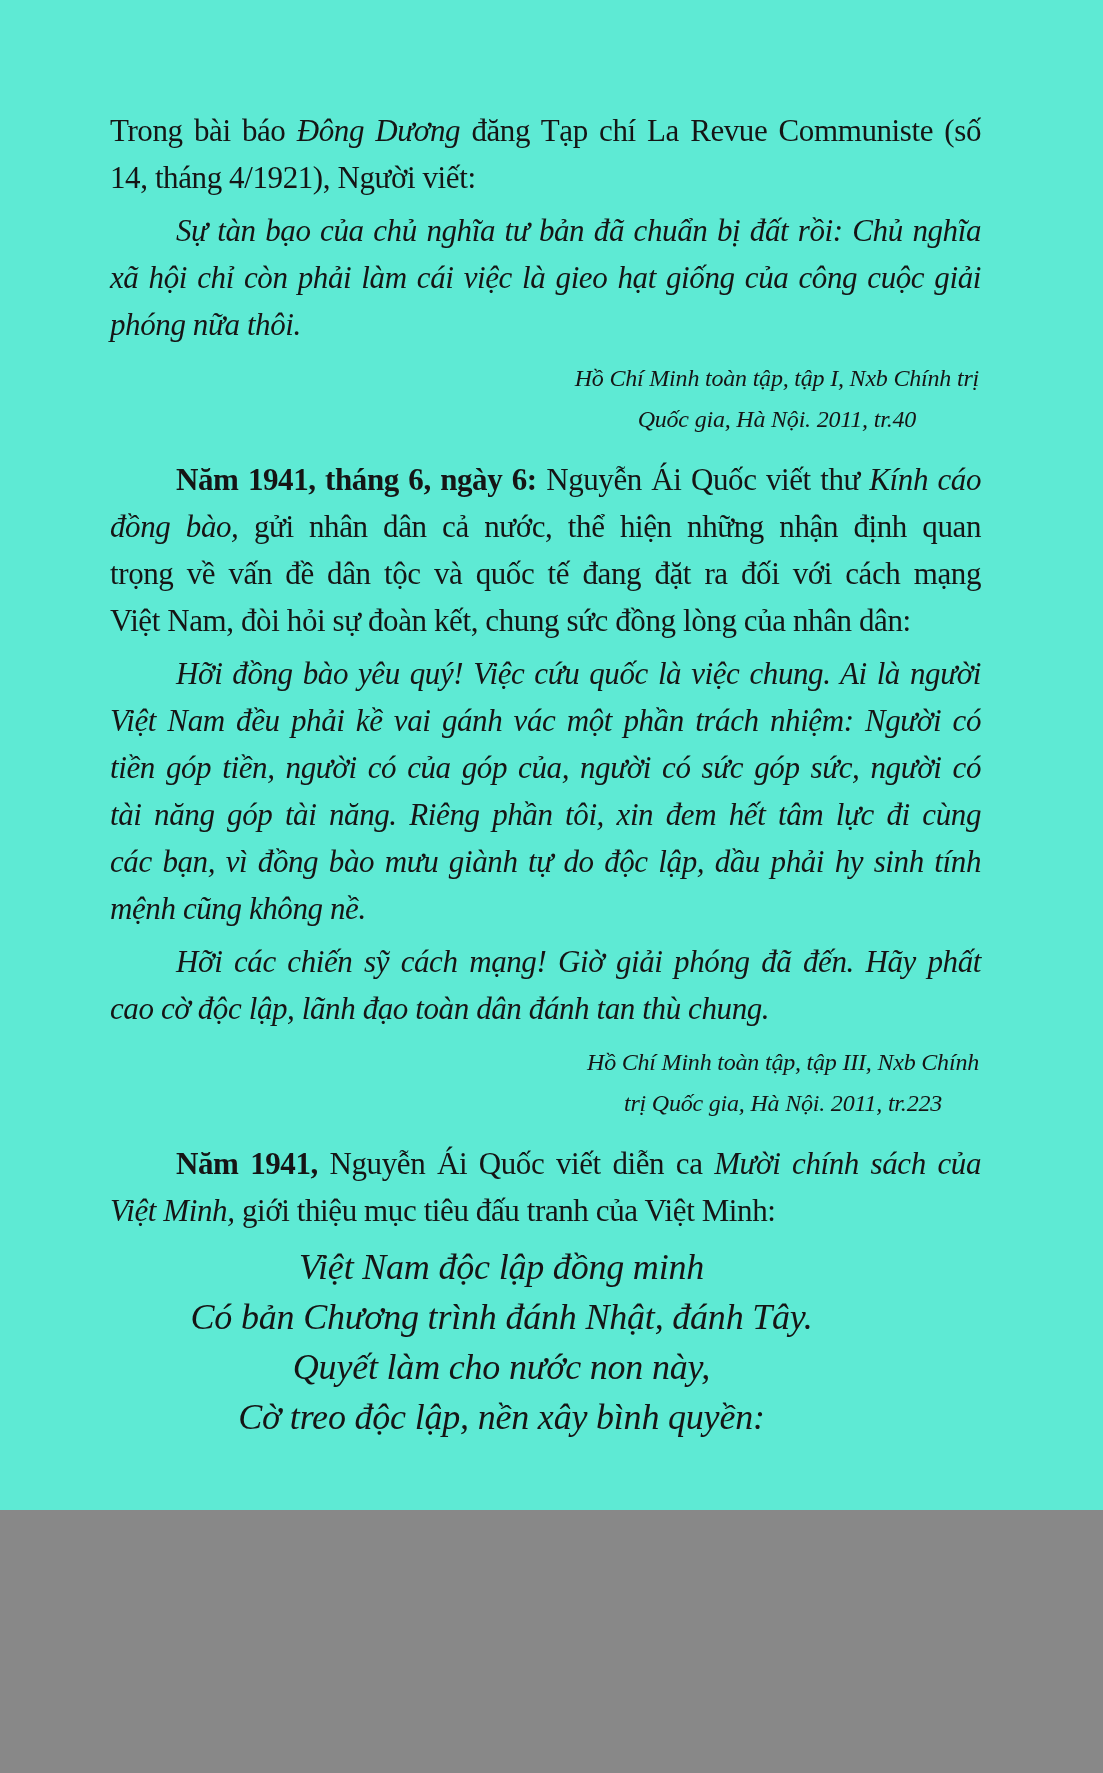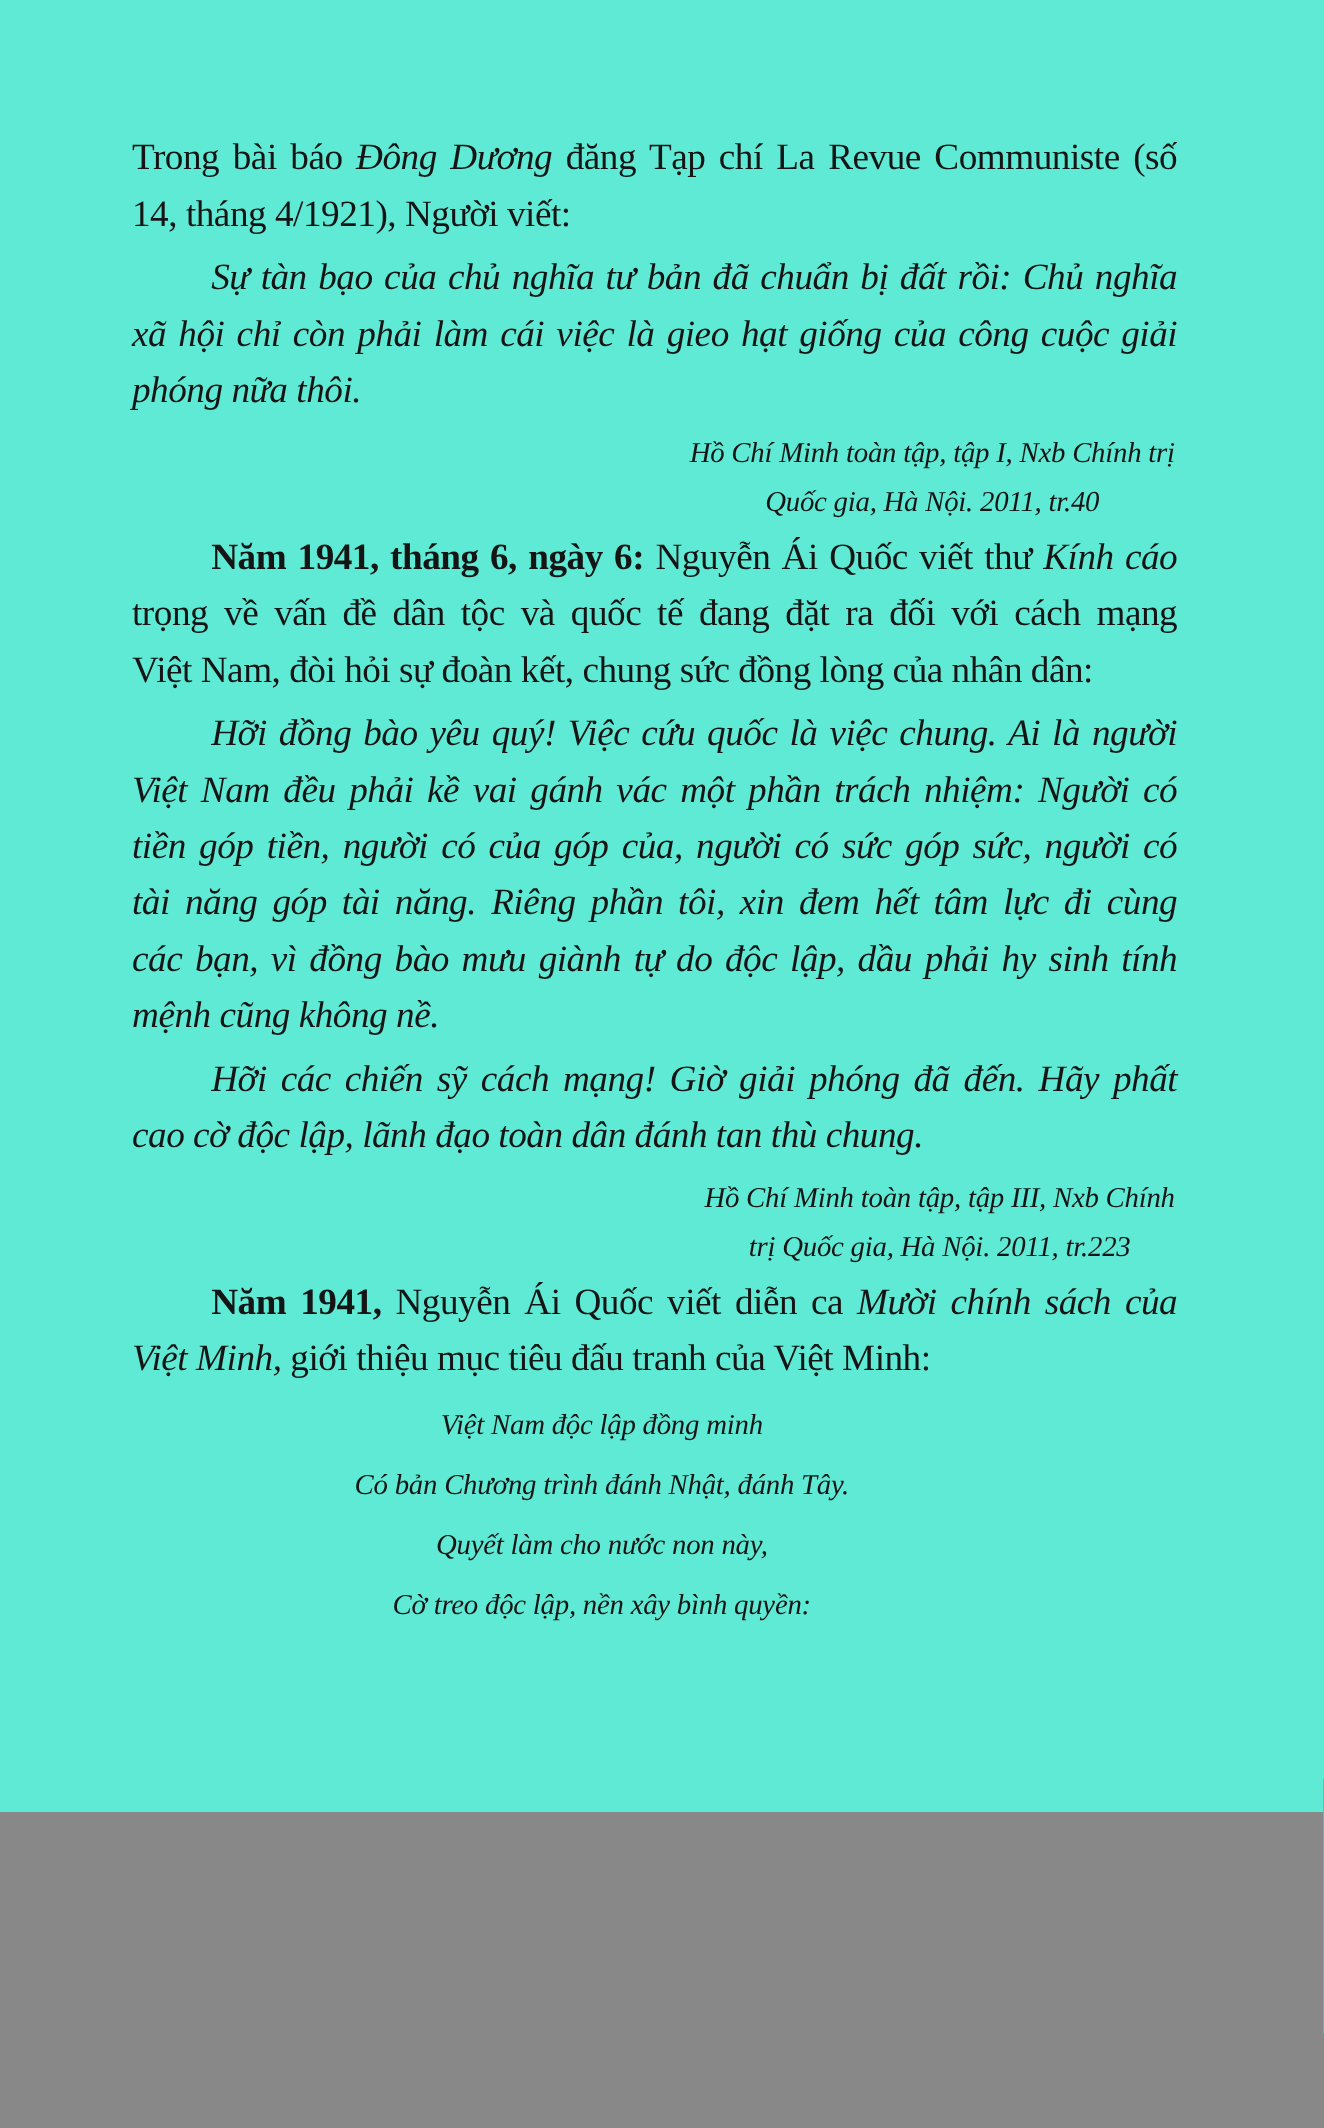--- a/index.html
+++ b/index.html
@@ -26,35 +26,35 @@
   }
   .line { min-height: 47px; }
   .line-just { text-align: justify; text-align-last: justify; }
   .line-last { text-align: left; text-align-last: left; }
   .line-indent { padding-left: 66px; }
   .seg-r { font-style: normal; font-weight: normal; }
   .seg-i { font-style: italic; }
   .seg-b { font-weight: bold; }
   .m-quote   { margin-top: 6px; }
   .m-cite    { margin-top: 10px; }
-  .m-section { }
+  .m-section { margin-top: 16px; }
   .citation {
     font-style: italic;
     font-size: 24px;
     line-height: 41px;
     letter-spacing: -0.2px;
     width: fit-content;
     margin-left: auto;
     margin-right: 2px;
     text-align: center;
   }
   .poem {
     margin-top: 8px;
     font-style: italic;
-    font-size: 24px;
+    font-size: 36px;
     line-height: 50px;
     letter-spacing: -0.2px;
     text-align: center;
     padding-right: 88px;
   }
   .pagenum {
     position: absolute;
     left: 112px;
     top: 1632px;
     font-size: 34px;
@@ -79,20 +79,21 @@
         <div class="line line-last"><span class="seg-i">phóng nữa thôi.</span></div>
       </div>
 
     <div class="citation m-cite">
       <div>Hồ Chí Minh toàn tập, tập I, Nxb Chính trị</div>
       <div>Quốc gia, Hà Nội. 2011, tr.40</div>
     </div>
 
     <div class="para m-section">
         <div class="line line-just line-indent"><span class="seg-b">Năm 1941, tháng 6, ngày 6: </span><span class="seg-r">Nguyễn Ái Quốc viết thư </span><span class="seg-i">Kính cáo</span></div>
+        <div class="line line-just"><span class="seg-i">đồng bào, </span><span class="seg-r">gửi nhân dân cả nước, thể hiện những nhận định quan</span></div>
         <div class="line line-just"><span class="seg-r">trọng về vấn đề dân tộc và quốc tế đang đặt ra đối với cách mạng</span></div>
         <div class="line line-last"><span class="seg-r">Việt Nam, đòi hỏi sự đoàn kết, chung sức đồng lòng của nhân dân:</span></div>
       </div>
 
 
     <div class="para m-quote">
         <div class="line line-just line-indent"><span class="seg-i">Hỡi đồng bào yêu quý! Việc cứu quốc là việc chung. Ai là người</span></div>
         <div class="line line-just"><span class="seg-i">Việt Nam đều phải kề vai gánh vác một phần trách nhiệm: Người có</span></div>
         <div class="line line-just"><span class="seg-i">tiền góp tiền, người có của góp của, người có sức góp sức, người có</span></div>
         <div class="line line-just"><span class="seg-i">tài năng góp tài năng. Riêng phần tôi, xin đem hết tâm lực đi cùng</span></div>

